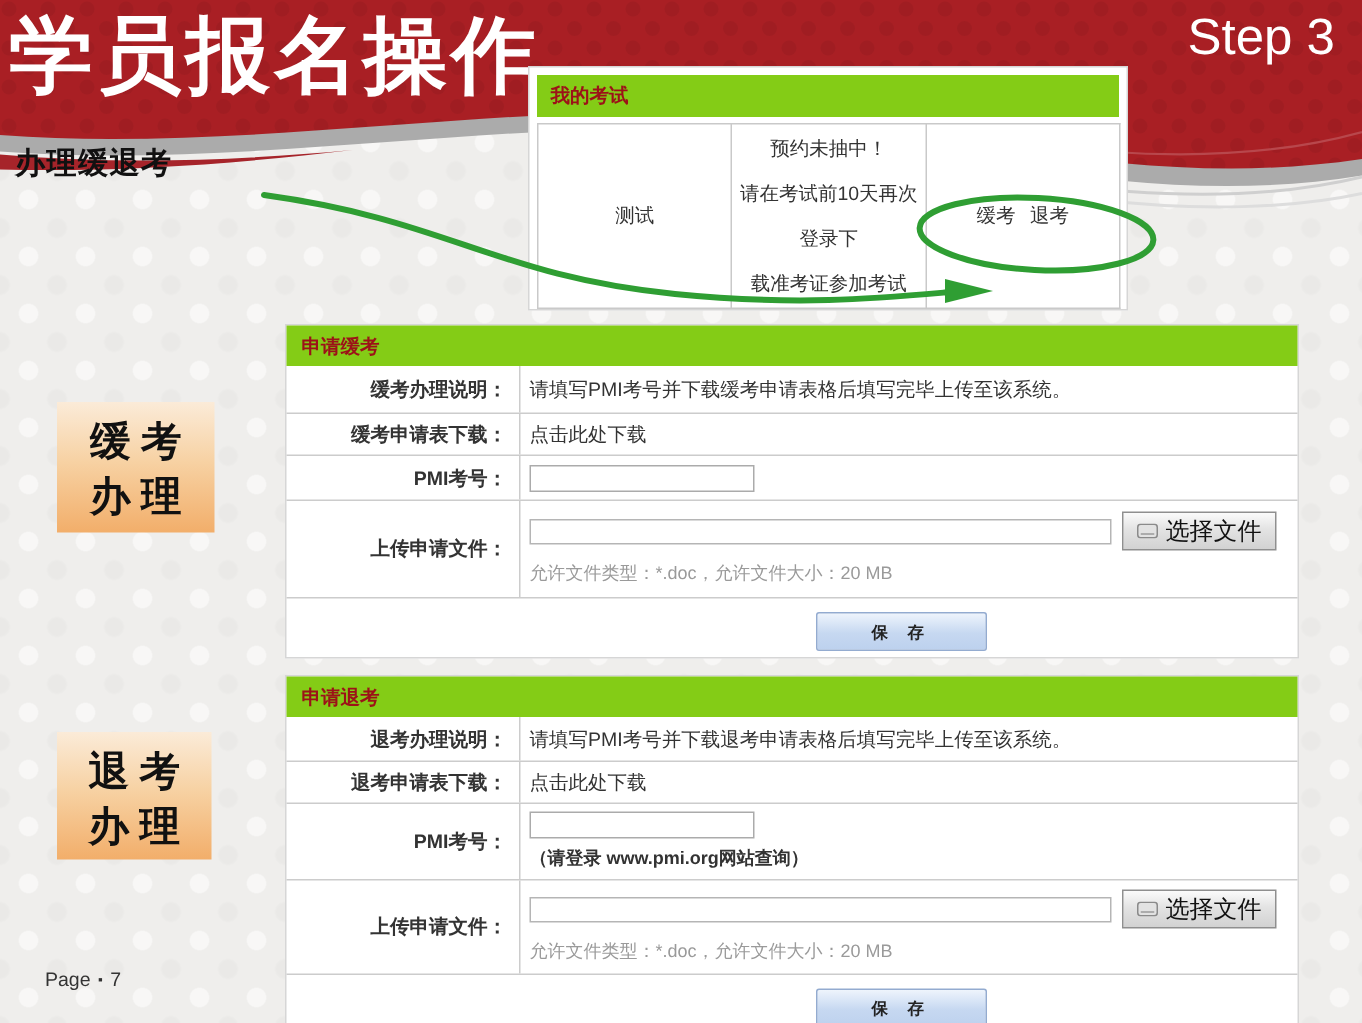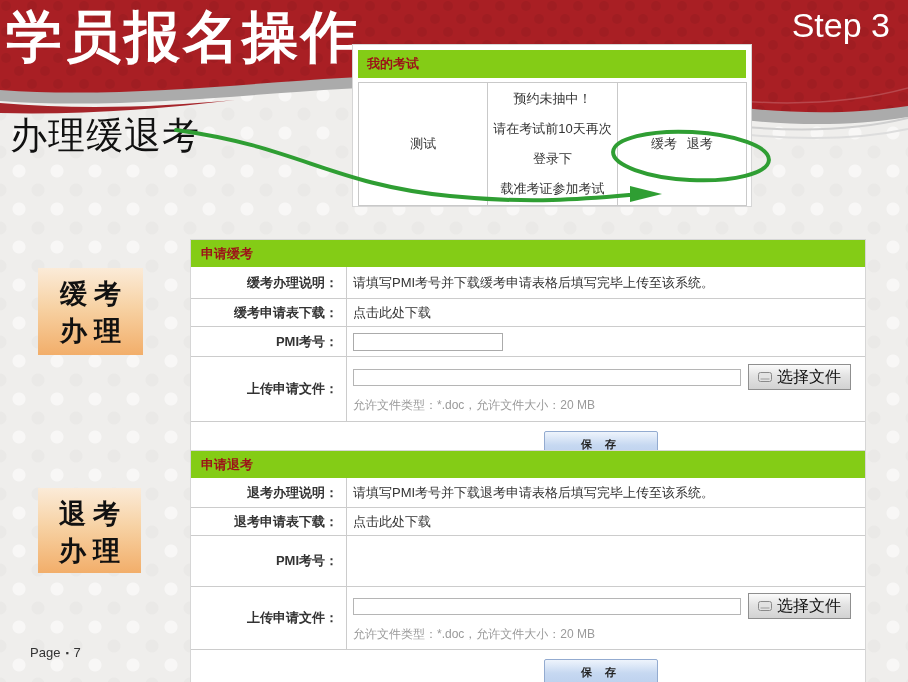--- a/index.html
+++ b/index.html
@@ -6,21 +6,21 @@
   body{font-family:"Liberation Sans","DejaVu Sans",sans-serif;}
   .slide{position:relative;width:908px;height:682px;overflow:hidden;
     background-color:#efeeec;
     background-image:
       radial-gradient(circle, rgba(255,255,255,.55) 0 6px, rgba(255,255,255,0) 7px),
       radial-gradient(circle, rgba(0,0,0,.018) 0 6px, rgba(0,0,0,0) 7px);
     background-size:38px 38px,38px 38px;background-position:0 0,19px 19px;}
   .banner-svg{position:absolute;left:0;top:0;z-index:1;}
   .slide-title{position:absolute;left:6px;top:0px;z-index:2;color:#fff;font-size:56px;font-weight:bold;letter-spacing:3px;}
   .step-badge{position:absolute;right:18px;top:6px;z-index:2;color:#fff;font-size:34px;}
-  .callout{position:absolute;left:10px;top:111px;z-index:3;color:#111;font-size:37px;font-weight:normal;letter-spacing:1px;}
+  .callout{position:absolute;left:10px;top:95px;z-index:3;color:#111;font-size:20px;font-weight:bold;letter-spacing:1px;}
   .pagenum{position:absolute;left:30px;top:645px;z-index:3;font-size:13px;color:#333;}
   .pagenum .sep{font-size:9px;margin:0 5px;position:relative;top:-1px;}
 
   
   .panel{position:absolute;background:#fff;border:1px solid #d6d6d6;box-sizing:border-box;z-index:2;}
   .panel-header{background:#84cc16;color:#9c1218;font-size:13px;font-weight:bold;line-height:27px;height:27px;padding-left:10px;}
 
   
   .my-exams{left:352px;top:44px;width:400px;height:163px;padding:5px;}
   .my-exams .panel-header{height:28px;line-height:28px;padding-left:9px;}
@@ -106,21 +106,21 @@
 
   <div class="side-label lbl-deferral">
     <div>缓考</div>
     <div>办理</div>
   </div>
   <div class="side-label lbl-withdraw">
     <div>退考</div>
     <div>办理</div>
   </div>
 
-  <div class="panel form-panel" style="top:239px;height:223px;">
+  <div class="panel form-panel" style="top:216px;height:223px;">
     <div class="panel-header">申请缓考</div>
     <div class="frow" style="height:31px;border-top:none;">
       <div class="flabel">缓考办理说明：</div>
       <div class="fvalue">请填写PMI考号并下载缓考申请表格后填写完毕上传至该系统。</div>
     </div>
     <div class="frow" style="height:28px;">
       <div class="flabel">缓考申请表下载：</div>
       <div class="fvalue">点击此处下载</div>
     </div>
     <div class="frow" style="height:30px;">
@@ -155,20 +155,24 @@
     <div class="frow" style="height:29px;border-top:none;">
       <div class="flabel">退考办理说明：</div>
       <div class="fvalue">请填写PMI考号并下载退考申请表格后填写完毕上传至该系统。</div>
     </div>
     <div class="frow" style="height:28px;">
       <div class="flabel">退考申请表下载：</div>
       <div class="fvalue">点击此处下载</div>
     </div>
     <div class="frow" style="height:51px;">
       <div class="flabel">PMI考号：</div>
+      <div class="fvalue col">
+        <input class="text-input" type="text" value="" style="">
+        <div class="pmi-note">（请登录 www.pmi.org网站查询）</div>
+      </div>
     </div>
     <div class="frow" style="height:63px;">
       <div class="flabel">上传申请文件：</div>
       <div class="fvalue col">
         <div style="display:flex;align-items:center;">
           <input class="upload-input" type="text" value="" style="">
           <button class="choose-btn">
             <svg width="14" height="10" viewBox="0 0 14 10">
               <rect x="0.5" y="0.5" width="13" height="9" rx="2" fill="#e2e2e2" stroke="#8a8a8a"></rect>
               <line x1="2.5" y1="7" x2="11.5" y2="7" stroke="#9a9a9a"></line>

